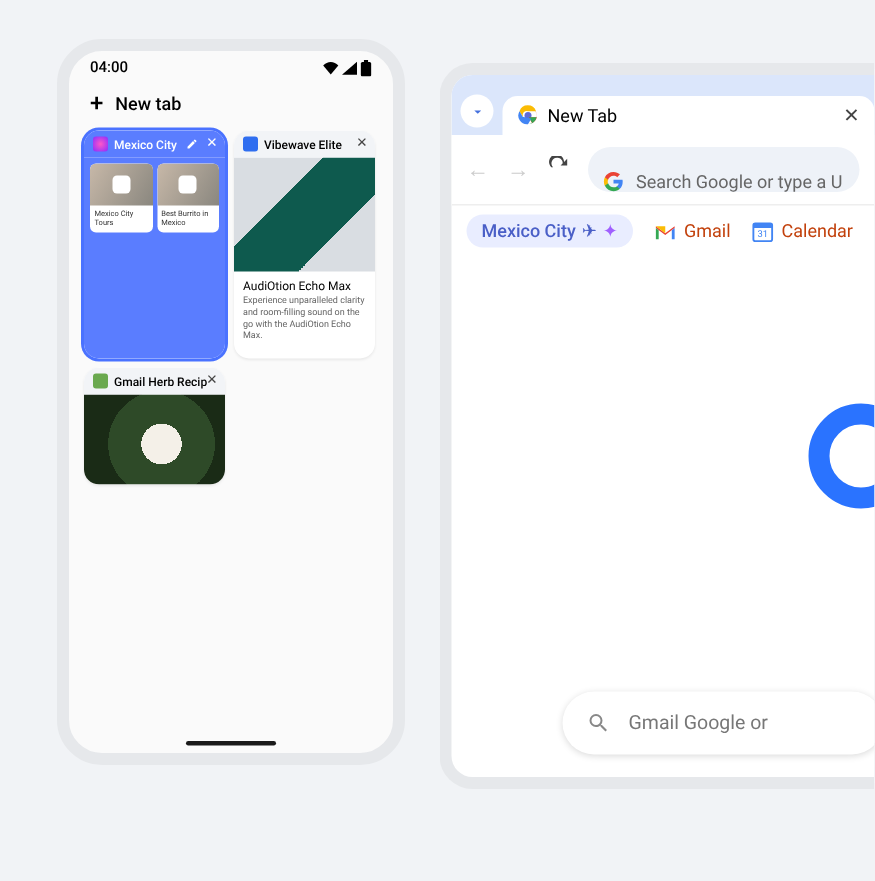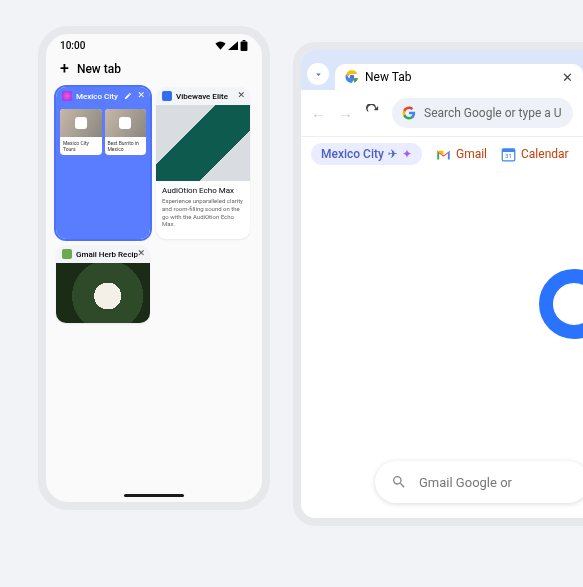--- a/index.html
+++ b/index.html
@@ -41,36 +41,36 @@
 
 
 .browser{position:absolute;right:0;top:42px;width:290px;height:484px;background:#fff;border:8px solid #e6e8eb;border-radius:22px 0 0 22px;border-right:none;overflow:hidden}
 .tabstrip{background:#dbe6fb;display:flex;align-items:flex-end;height:40px;padding-left:6px;padding-top:8px}
 .tabchevron{width:22px;height:22px;background:#fff;border-radius:11px;display:flex;align-items:center;justify-content:center;color:#4571de;margin-bottom:5px;margin-right:6px}
 .tab{background:#fff;border-radius:10px 10px 0 0;display:flex;align-items:center;gap:6px;padding:6px 10px;font-size:12px;flex:1;position:relative}
 .tab .x{position:absolute;right:10px;font-size:13px;color:#444}
 .toolbar{display:flex;align-items:center;gap:12px;padding:8px 10px;background:#fff;border-bottom:1px solid #eee}
 .navbtn{color:#888;font-size:15px}
 .navbtn.dis{color:#ccc}
-.omnibox{flex:1;background:#eef2f8;border-radius:18px;height:30px;display:flex;align-items:center;gap:8px;padding:0 10px;font-size:12px;color:#666;overflow:hidden;white-space:nowrap}
+.omnibox{flex:1;background:#eef2f8;border-radius:18px;height:30px;display:flex;align-items:flex-end;gap:8px;padding:0 10px;font-size:12px;color:#666;overflow:hidden;white-space:nowrap}
 .g-icon{width:14px;height:14px;flex-shrink:0}
 .bookmarks{display:flex;align-items:center;gap:14px;padding:6px 10px 8px;font-size:12px}
 .bm-chip{background:#e9edff;color:#4a5fc7;padding:4px 10px;border-radius:14px;display:flex;align-items:center;gap:4px;font-weight:500}
 .bm{display:flex;align-items:center;gap:5px;color:#c2410c}
 .bm-icon{width:15px;height:15px;flex-shrink:0}
 .content{position:relative;height:360px}
 .blue-ring{position:absolute;right:-26px;top:96px;width:70px;height:70px;border:14px solid #2a73ff;border-radius:50%}
 .search-pill{position:absolute;bottom:30px;right:-6px;width:214px;height:42px;background:#fff;border-radius:22px;box-shadow:0 1px 5px rgba(0,0,0,.15);display:flex;align-items:center;gap:12px;padding:0 16px;color:#777;font-size:13px;white-space:nowrap;overflow:hidden}
 </style>
 </head>
 <body>
 
 <div class="phone">
   <div class="statusbar">
-    <span>10:00</span>
+    <span>04:00</span>
     <span class="status-icons">
       <svg width="11" height="9" viewBox="0 0 24 18">
           <path d="M12 18L1 5C4 2 8 0 12 0s8 2 11 5L12 18z" fill="#000"></path>
         </svg>
       <svg width="10" height="9" viewBox="0 0 16 14">
           <path d="M0 14L16 14L16 0Z" fill="#000"></path>
         </svg>
       <svg width="8" height="11" viewBox="0 0 10 16">
           <rect x="0" y="2" width="10" height="14" rx="1.5" fill="#000"></rect>
           <rect x="3" y="0" width="4" height="2" fill="#000"></rect>

